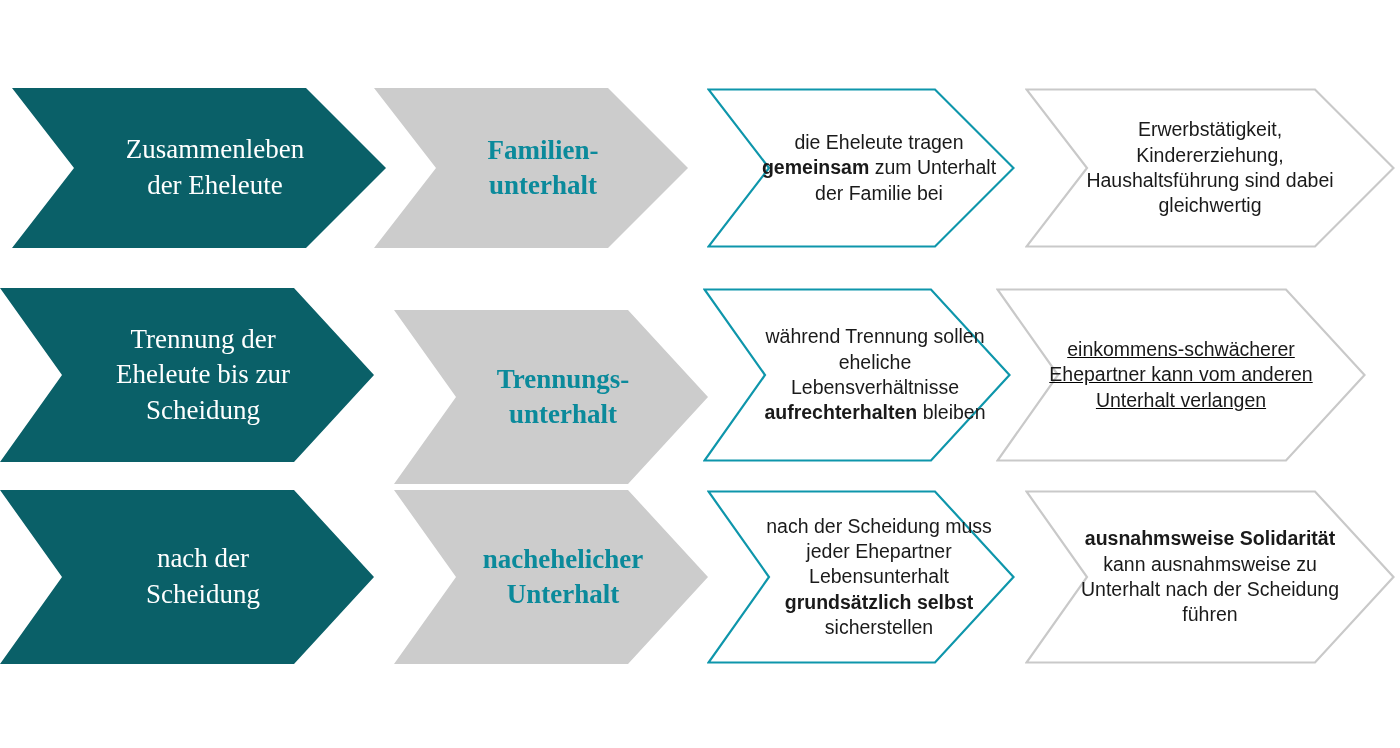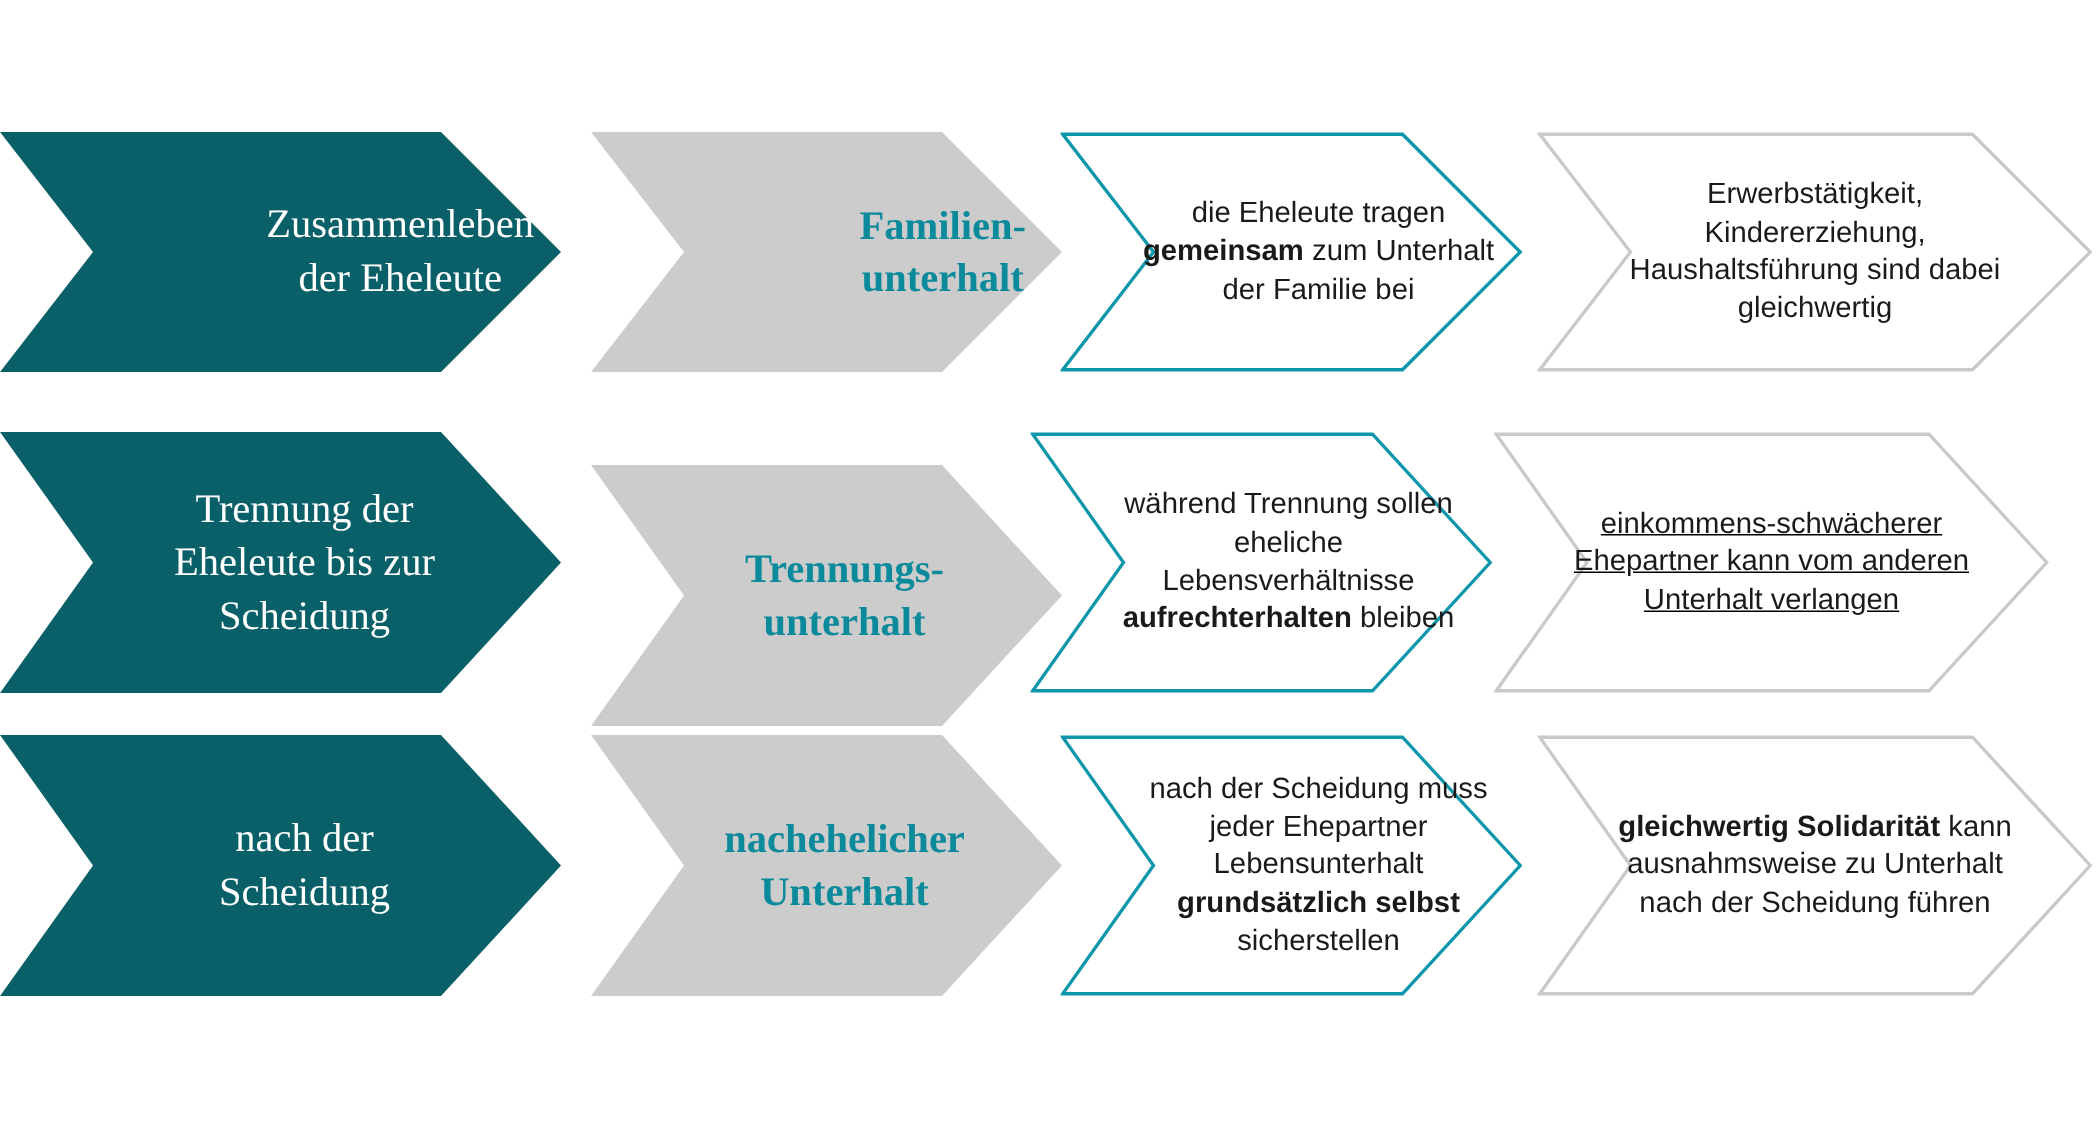--- a/index.html
+++ b/index.html
@@ -89,31 +89,31 @@
 
   .label b { font-weight: bold; }
 </style>
 </head>
 <body>
 
 <div id="diagram">
 
   <div class="row" style="top:88px;height:160px;">
 
-    <div class="cell cell-stage" style="left:0px;width:374px;justify-content:flex-end;">
+    <div class="cell cell-stage" style="left:12px;width:374px;">
       <svg class="shape" viewBox="0 0 374 160" preserveAspectRatio="none">
         <polygon points="0,0 294,0 374,80 294,160 0,160 62,80" fill="#0a6068"></polygon>
       </svg>
       <div class="label">
         <span>Zusammenleben</span><br>
         <span>der Eheleute</span>
       </div>
     </div>
 
-    <div class="cell cell-type" style="left:394px;width:314px;justify-content:flex-end;">
+    <div class="cell cell-type" style="left:374px;width:314px;">
       <svg class="shape" viewBox="0 0 314 160" preserveAspectRatio="none">
         <polygon points="0,0 234,0 314,80 234,160 0,160 62,80" fill="#cccccc"></polygon>
       </svg>
       <div class="label" style="color:#0b8a9b;">
         <span>Familien-</span><br>
         <span>unterhalt</span>
       </div>
     </div>
 
     <div class="cell cell-desc" style="left:707px;width:308px;">
@@ -149,21 +149,21 @@
     <div class="cell cell-type" style="left:394px;width:314px;margin-top:22px;">
       <svg class="shape" viewBox="0 0 314 174" preserveAspectRatio="none">
         <polygon points="0,0 234,0 314,87 234,174 0,174 62,87" fill="#cccccc"></polygon>
       </svg>
       <div class="label" style="color:#0b8a9b;">
         <span>Trennungs-</span><br>
         <span>unterhalt</span>
       </div>
     </div>
 
-    <div class="cell cell-desc" style="left:687px;width:308px;">
+    <div class="cell cell-desc" style="left:703px;width:308px;">
       <svg class="shape" viewBox="0 0 308 174" preserveAspectRatio="none">
         <polygon points="1.5,1.5 228,1.5 306.5,87 228,172.5 1.5,172.5 62,87" fill="#ffffff" stroke="#0e96ab" stroke-width="2.2"></polygon>
       </svg>
       <div class="label">
         während Trennung sollen eheliche Lebensverhältnisse <b>aufrechterhalten</b> bleiben
       </div>
     </div>
 
     <div class="cell cell-desc cell-desc2" style="left:996px;width:370px;text-decoration:underline;">
       <svg class="shape" viewBox="0 0 370 174" preserveAspectRatio="none">
@@ -202,18 +202,18 @@
       <div class="label">
         nach der Scheidung muss jeder Ehepartner Lebensunterhalt <b>grundsätzlich selbst</b> sicherstellen
       </div>
     </div>
 
     <div class="cell cell-desc cell-desc2" style="left:1025px;width:370px;">
       <svg class="shape" viewBox="0 0 370 174" preserveAspectRatio="none">
         <polygon points="1.5,1.5 290,1.5 368.5,87 290,172.5 1.5,172.5 62,87" fill="#ffffff" stroke="#c9c9c9" stroke-width="2.2"></polygon>
       </svg>
       <div class="label">
-        <b>gleichwertig Solidarität</b> kann ausnahmsweise zu Unterhalt nach der Scheidung führen
+        <b>ausnahmsweise Solidarität</b> kann ausnahmsweise zu Unterhalt nach der Scheidung führen
       </div>
     </div>
   </div>
 
 </div>
 
 </body></html>

